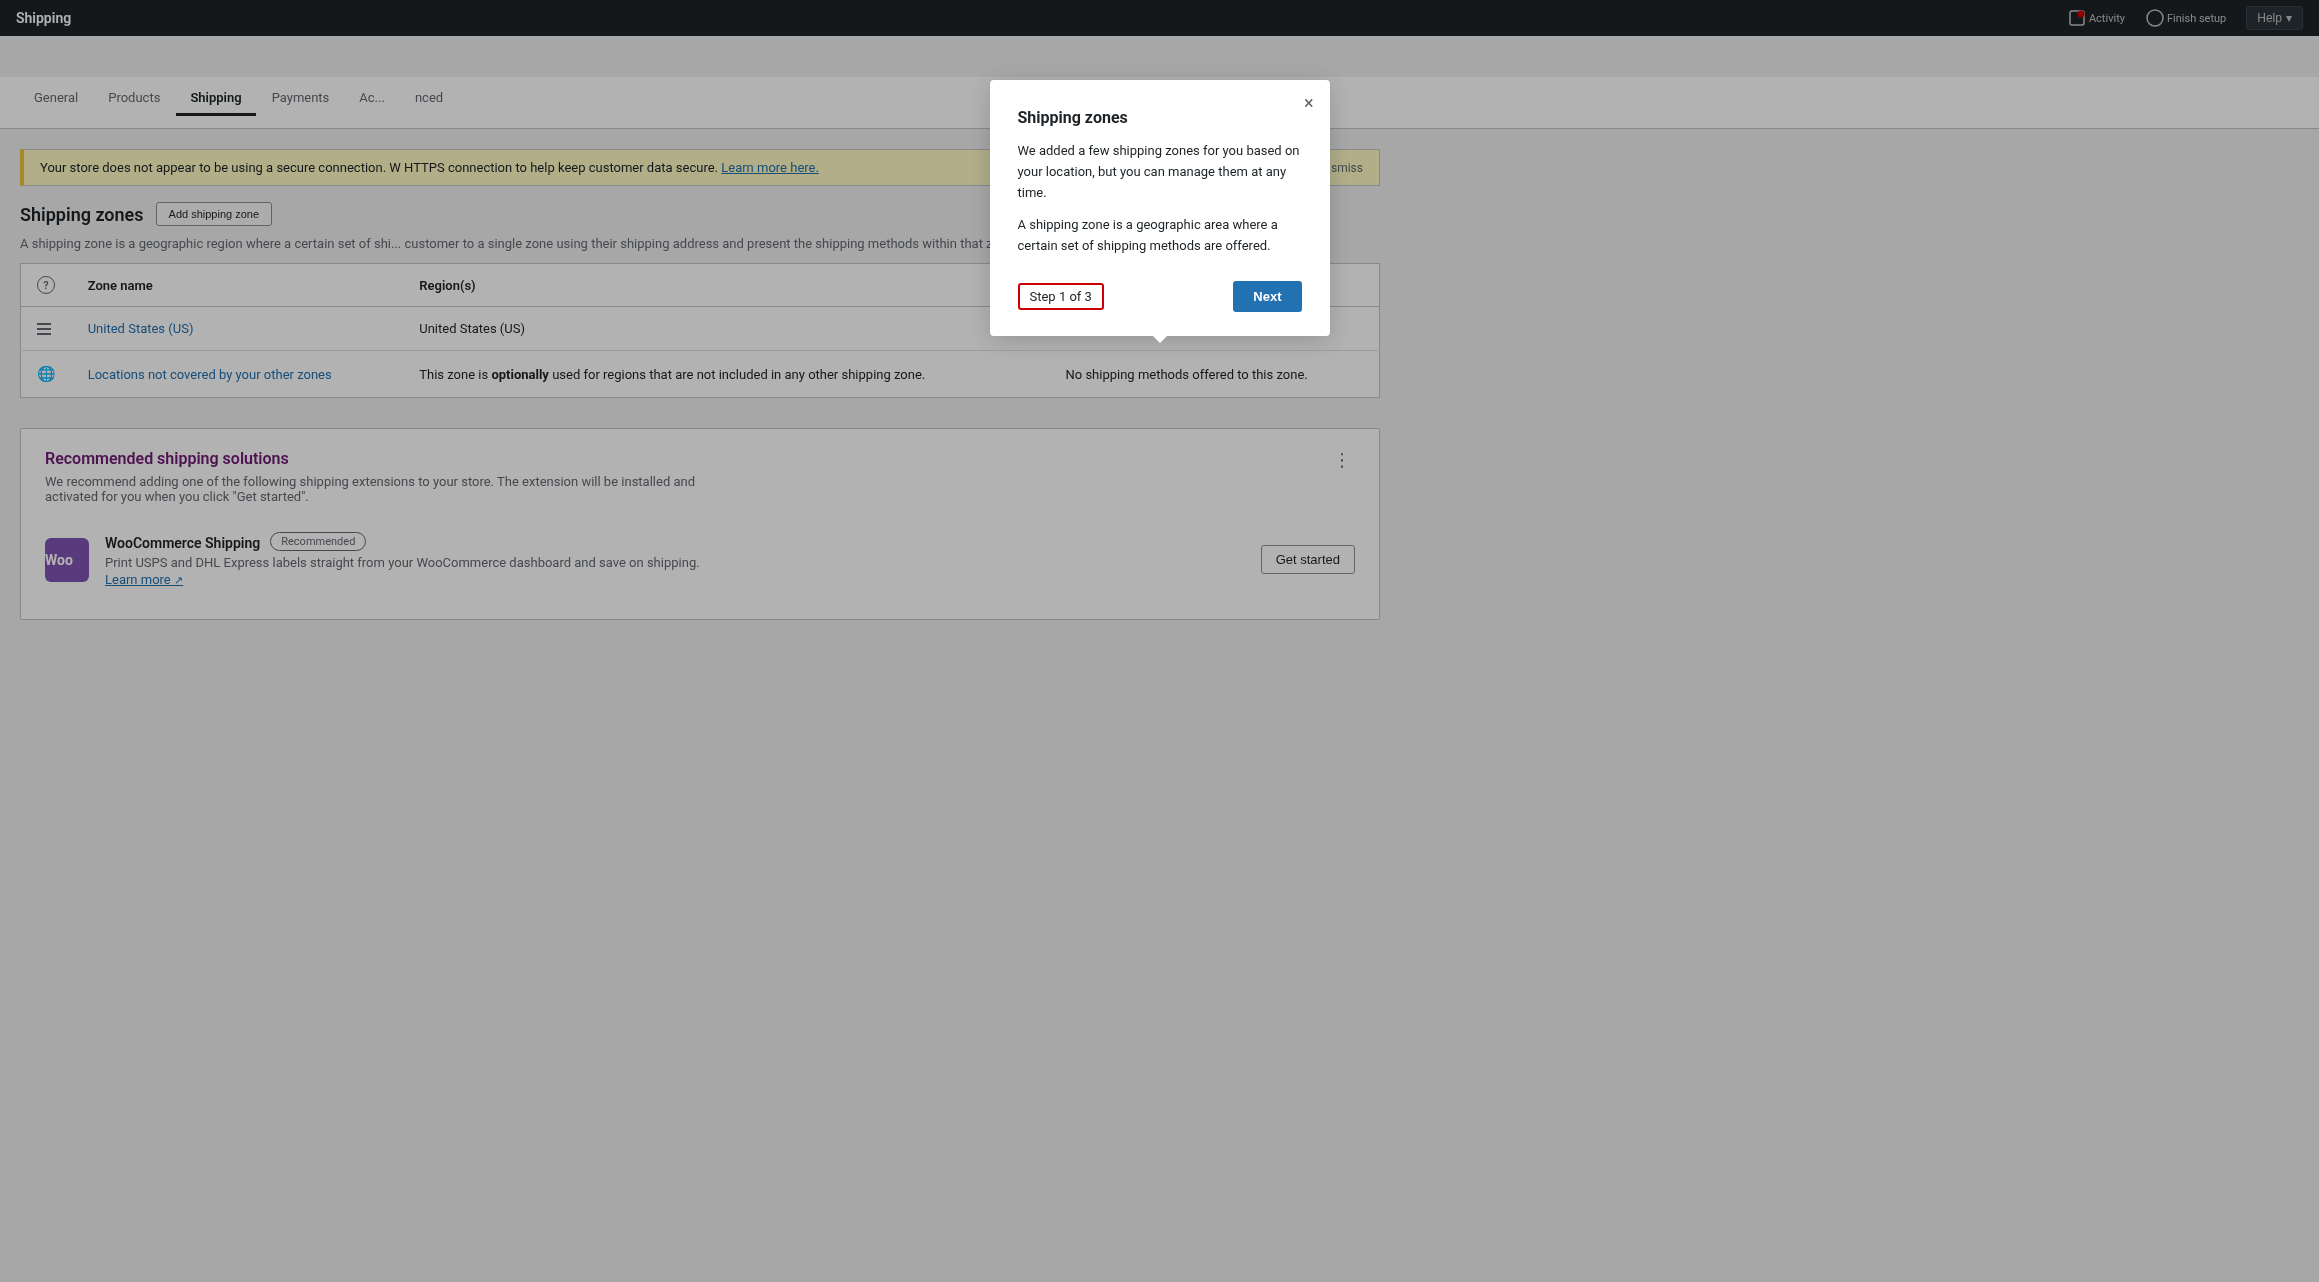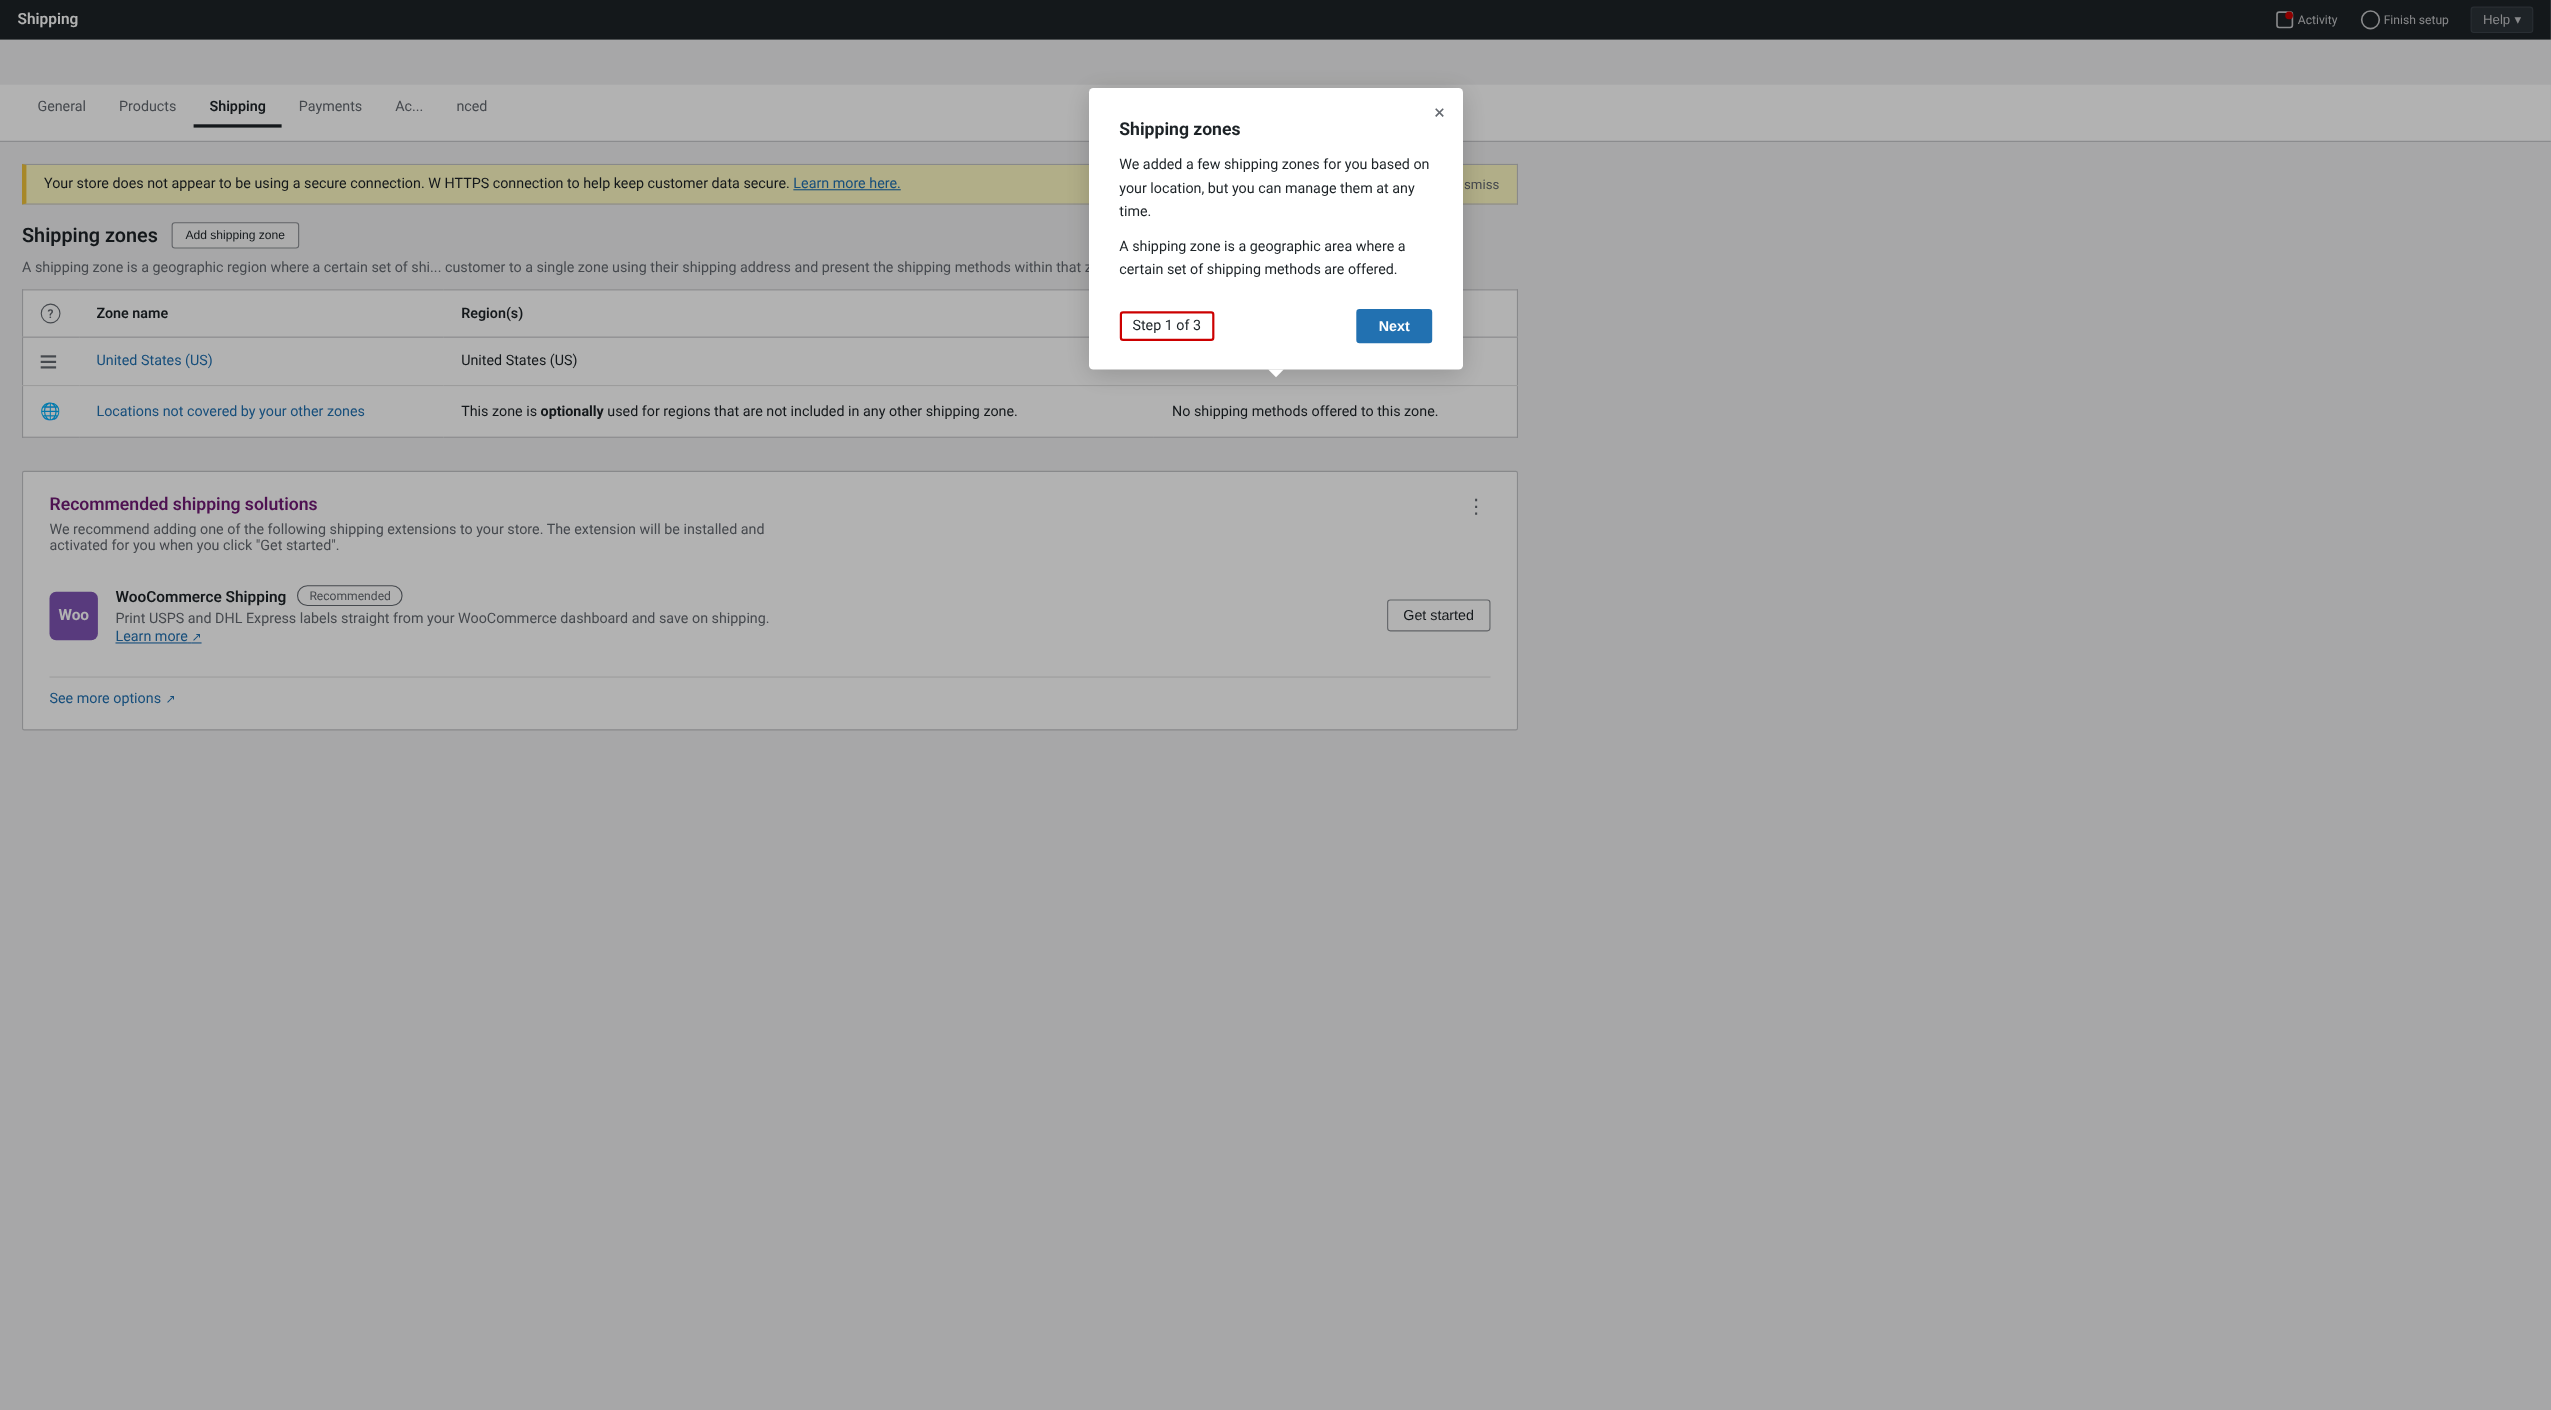--- a/index.html
+++ b/index.html
@@ -244,21 +244,20 @@
       gap: 16px;
       padding: 12px 0;
     }
     .plugin-icon {
       width: 44px;
       height: 44px;
       background: #7f54b3;
       border-radius: 6px;
       display: flex;
       align-items: center;
-      justify-content: center;
       color: #fff;
       font-size: 14px;
       font-weight: 700;
       flex-shrink: 0;
     }
     .plugin-info {
       flex: 1;
     }
     .plugin-name-row {
       display: flex;
@@ -526,26 +525,20 @@
         </div>
         <div class="plugin-desc">Print USPS and DHL Express labels straight from your WooCommerce dashboard and save on shipping.</div>
         <a href="#" class="plugin-link">
           <span>Learn more</span>
           <span style="font-size:11px;">↗</span>
         </a>
       </div>
       <button class="get-started-btn">Get started</button>
     </div>
 
-    <div class="see-more">
-      <a href="#">
-        <span>See more options</span>
-        <span style="font-size:11px;">↗</span>
-      </a>
-    </div>
   </div>
 
 </div>
 
 <div class="modal-overlay">
   <div class="modal">
     <span class="modal-close">×</span>
     <div class="modal-title">Shipping zones</div>
     <div class="modal-body">
       <p style="margin-bottom:12px;">We added a few shipping zones for you based on your location, but you can manage them at any time.</p>

